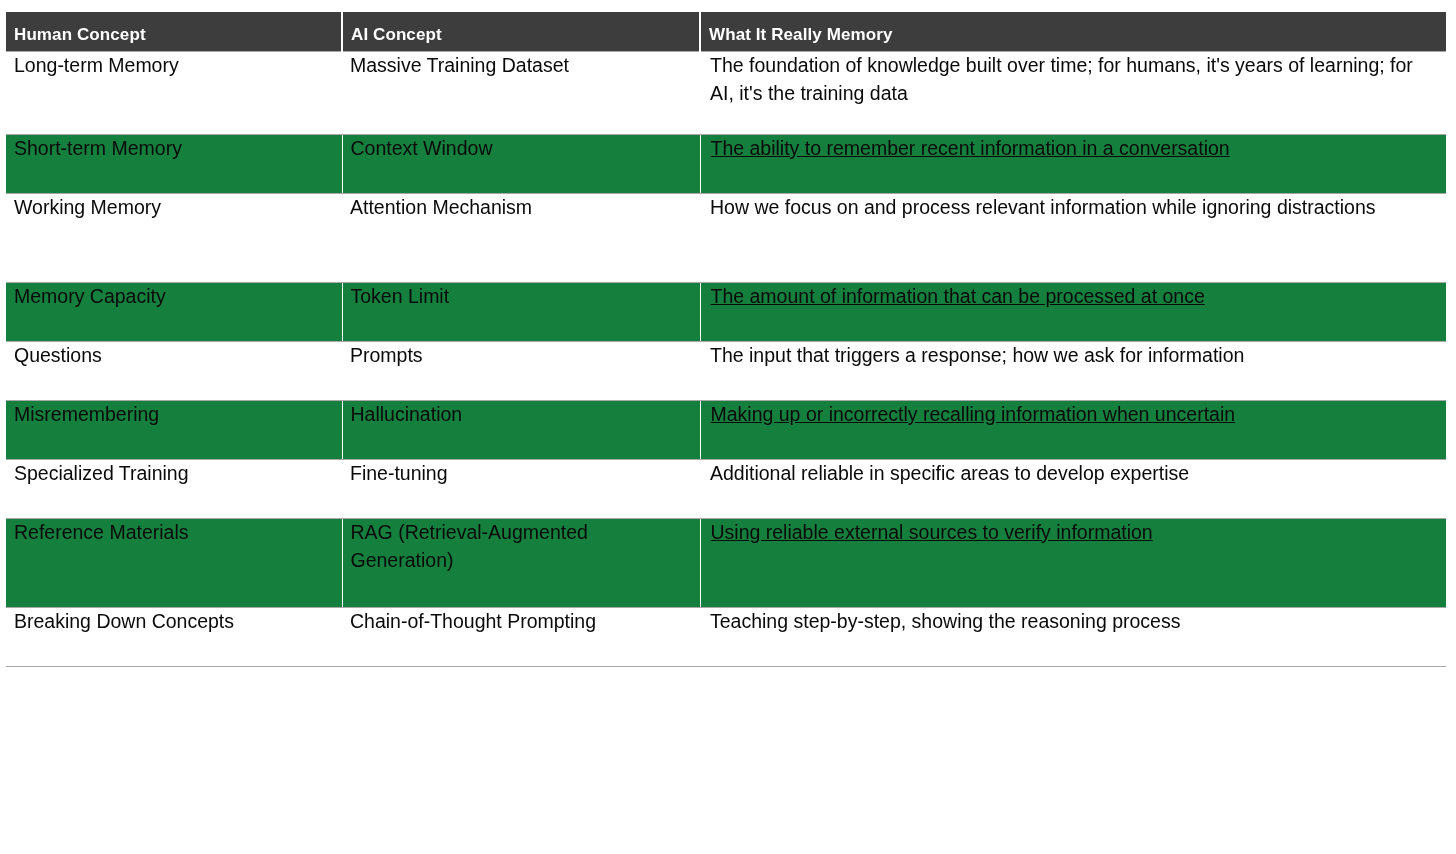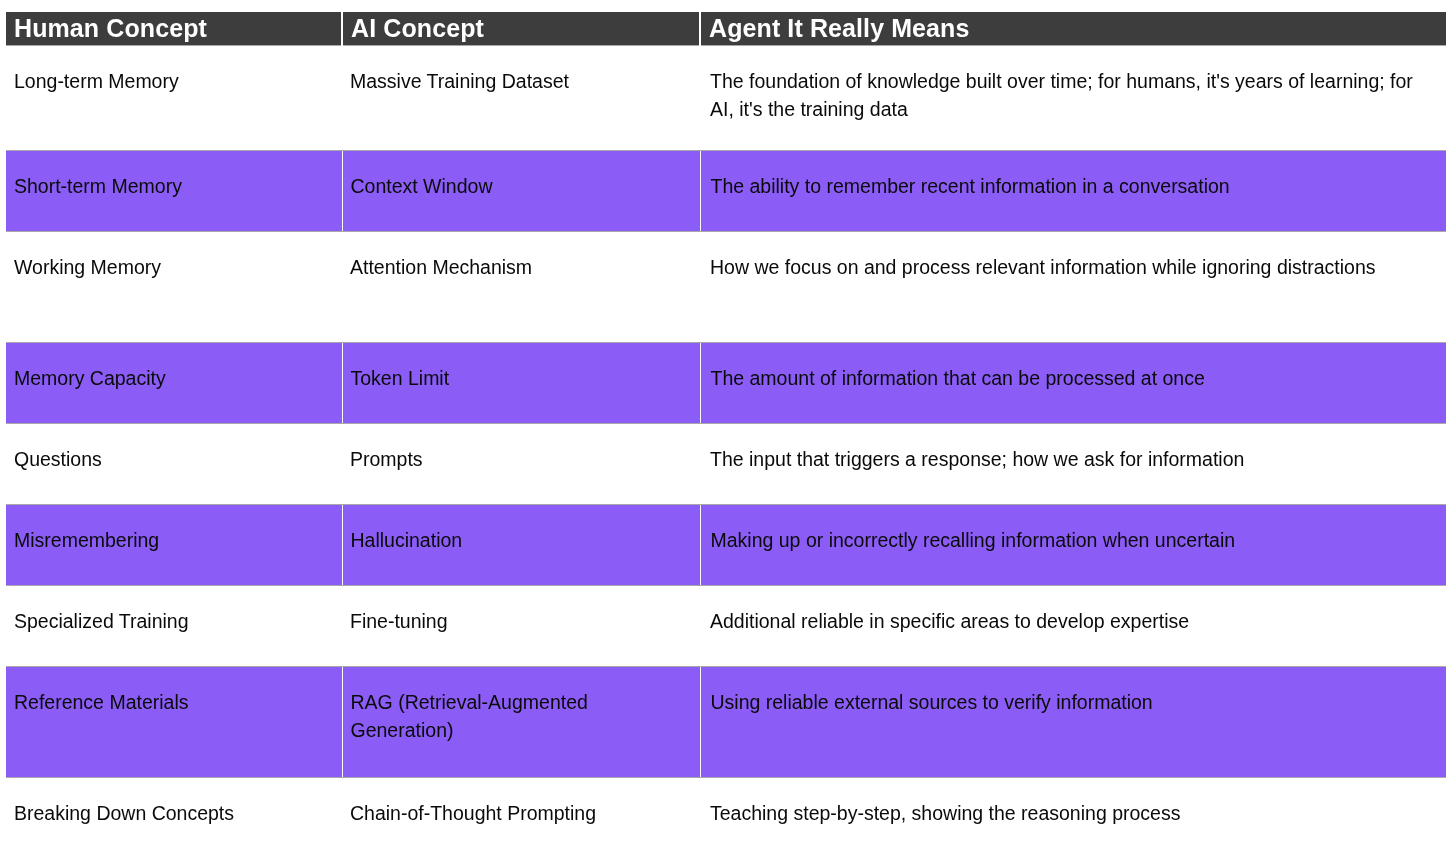--- a/index.html
+++ b/index.html
@@ -32,59 +32,60 @@
   }
 
   
   thead tr.header-row {
     background: #3d3d3d;
   }
   thead th {
     background: #3d3d3d;
     color: #ffffff;
     font-weight: bold;
-    font-size: 25px;
+    font-size: 17px;
     text-align: left;
     vertical-align: middle;
-    padding: 6px 0 6px 8px;
+    padding: 12px 0 6px 8px;
     height: 21px;
     line-height: 21px;
     border-right: 2px solid #ffffff;
     letter-spacing: 0.1px;
   }
   thead th.col-meaning {
     border-right: none;
   }
 
   
   col.c1 { width: 336px; }
   col.c2 { width: 358px; }
   col.c3 { width: 746px; }
 
   
   tbody tr {
     background: #ffffff;
   }
   tbody tr.shaded {
-    background: #8b5cf6;
+    background: #15803d;
   }
   tbody td {
     vertical-align: top;
-    padding: 22px 14px 10px 8px;
+    padding: 0 14px 10px 8px;
     line-height: 1.42;
     border-top: 1px solid #a8a8a8;
     border-bottom: 1px solid #a8a8a8;
     font-size: 19.5px;
     color: #0a0a0a;
   }
   tbody tr.shaded td {
     border-right: 1px solid #ffffff;
   }
   tbody tr.shaded td.col-meaning {
     border-right: none;
+    text-decoration: underline;
   }
   tbody td.col-meaning {
     padding-left: 10px;
   }
 
   tbody tr.tall td { height: 78px; }
   tbody tr.short td { height: 48px; }
 
   
   tbody tr.first-row td { height: 72px; }
@@ -96,21 +97,21 @@
   <table class="concept-table">
     <colgroup>
       <col class="c1">
       <col class="c2">
       <col class="c3">
     </colgroup>
     <thead>
       <tr class="header-row">
         <th class="col-human">Human Concept</th>
         <th class="col-ai">AI Concept</th>
-        <th class="col-meaning">Agent It Really Means</th>
+        <th class="col-meaning">What It Really Memory</th>
       </tr>
     </thead>
     <tbody id="table-body">
         <tr class="first-row">
           <td class="col-human">Long-term Memory</td>
           <td class="col-ai">Massive Training Dataset</td>
           <td class="col-meaning">The foundation of knowledge built over time; for humans, it's years of learning; for AI, it's the training data</td>
         </tr>
         <tr class="shaded short">
           <td class="col-human">Short-term Memory</td>

